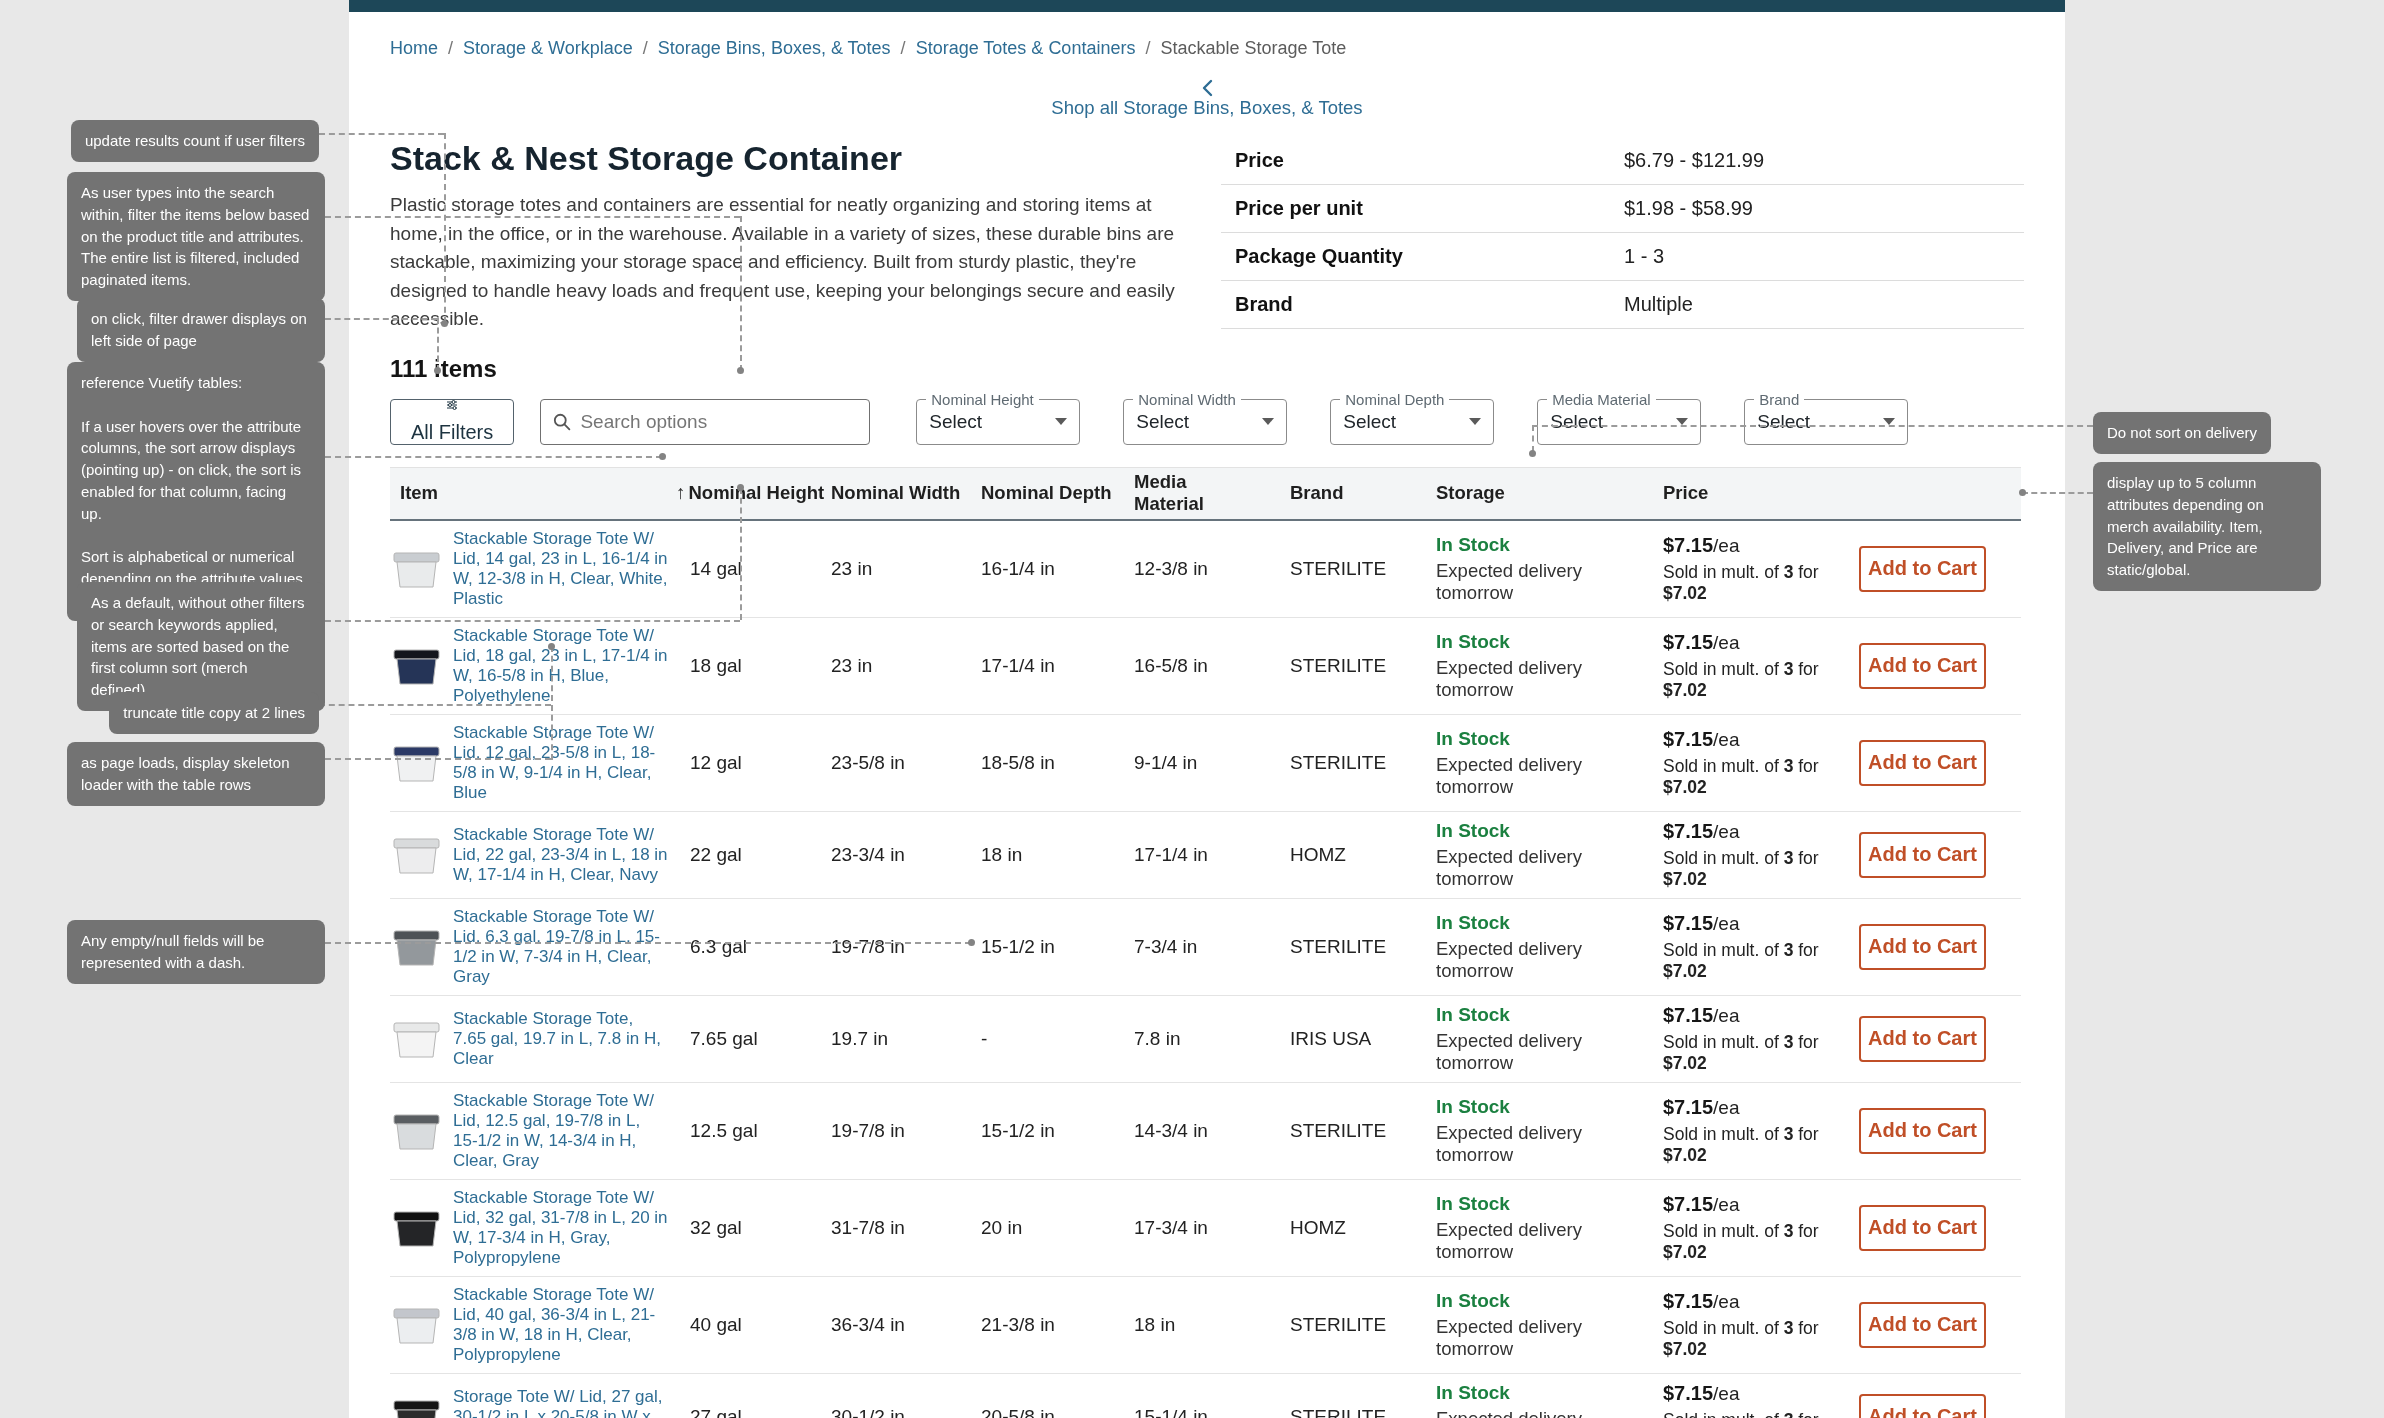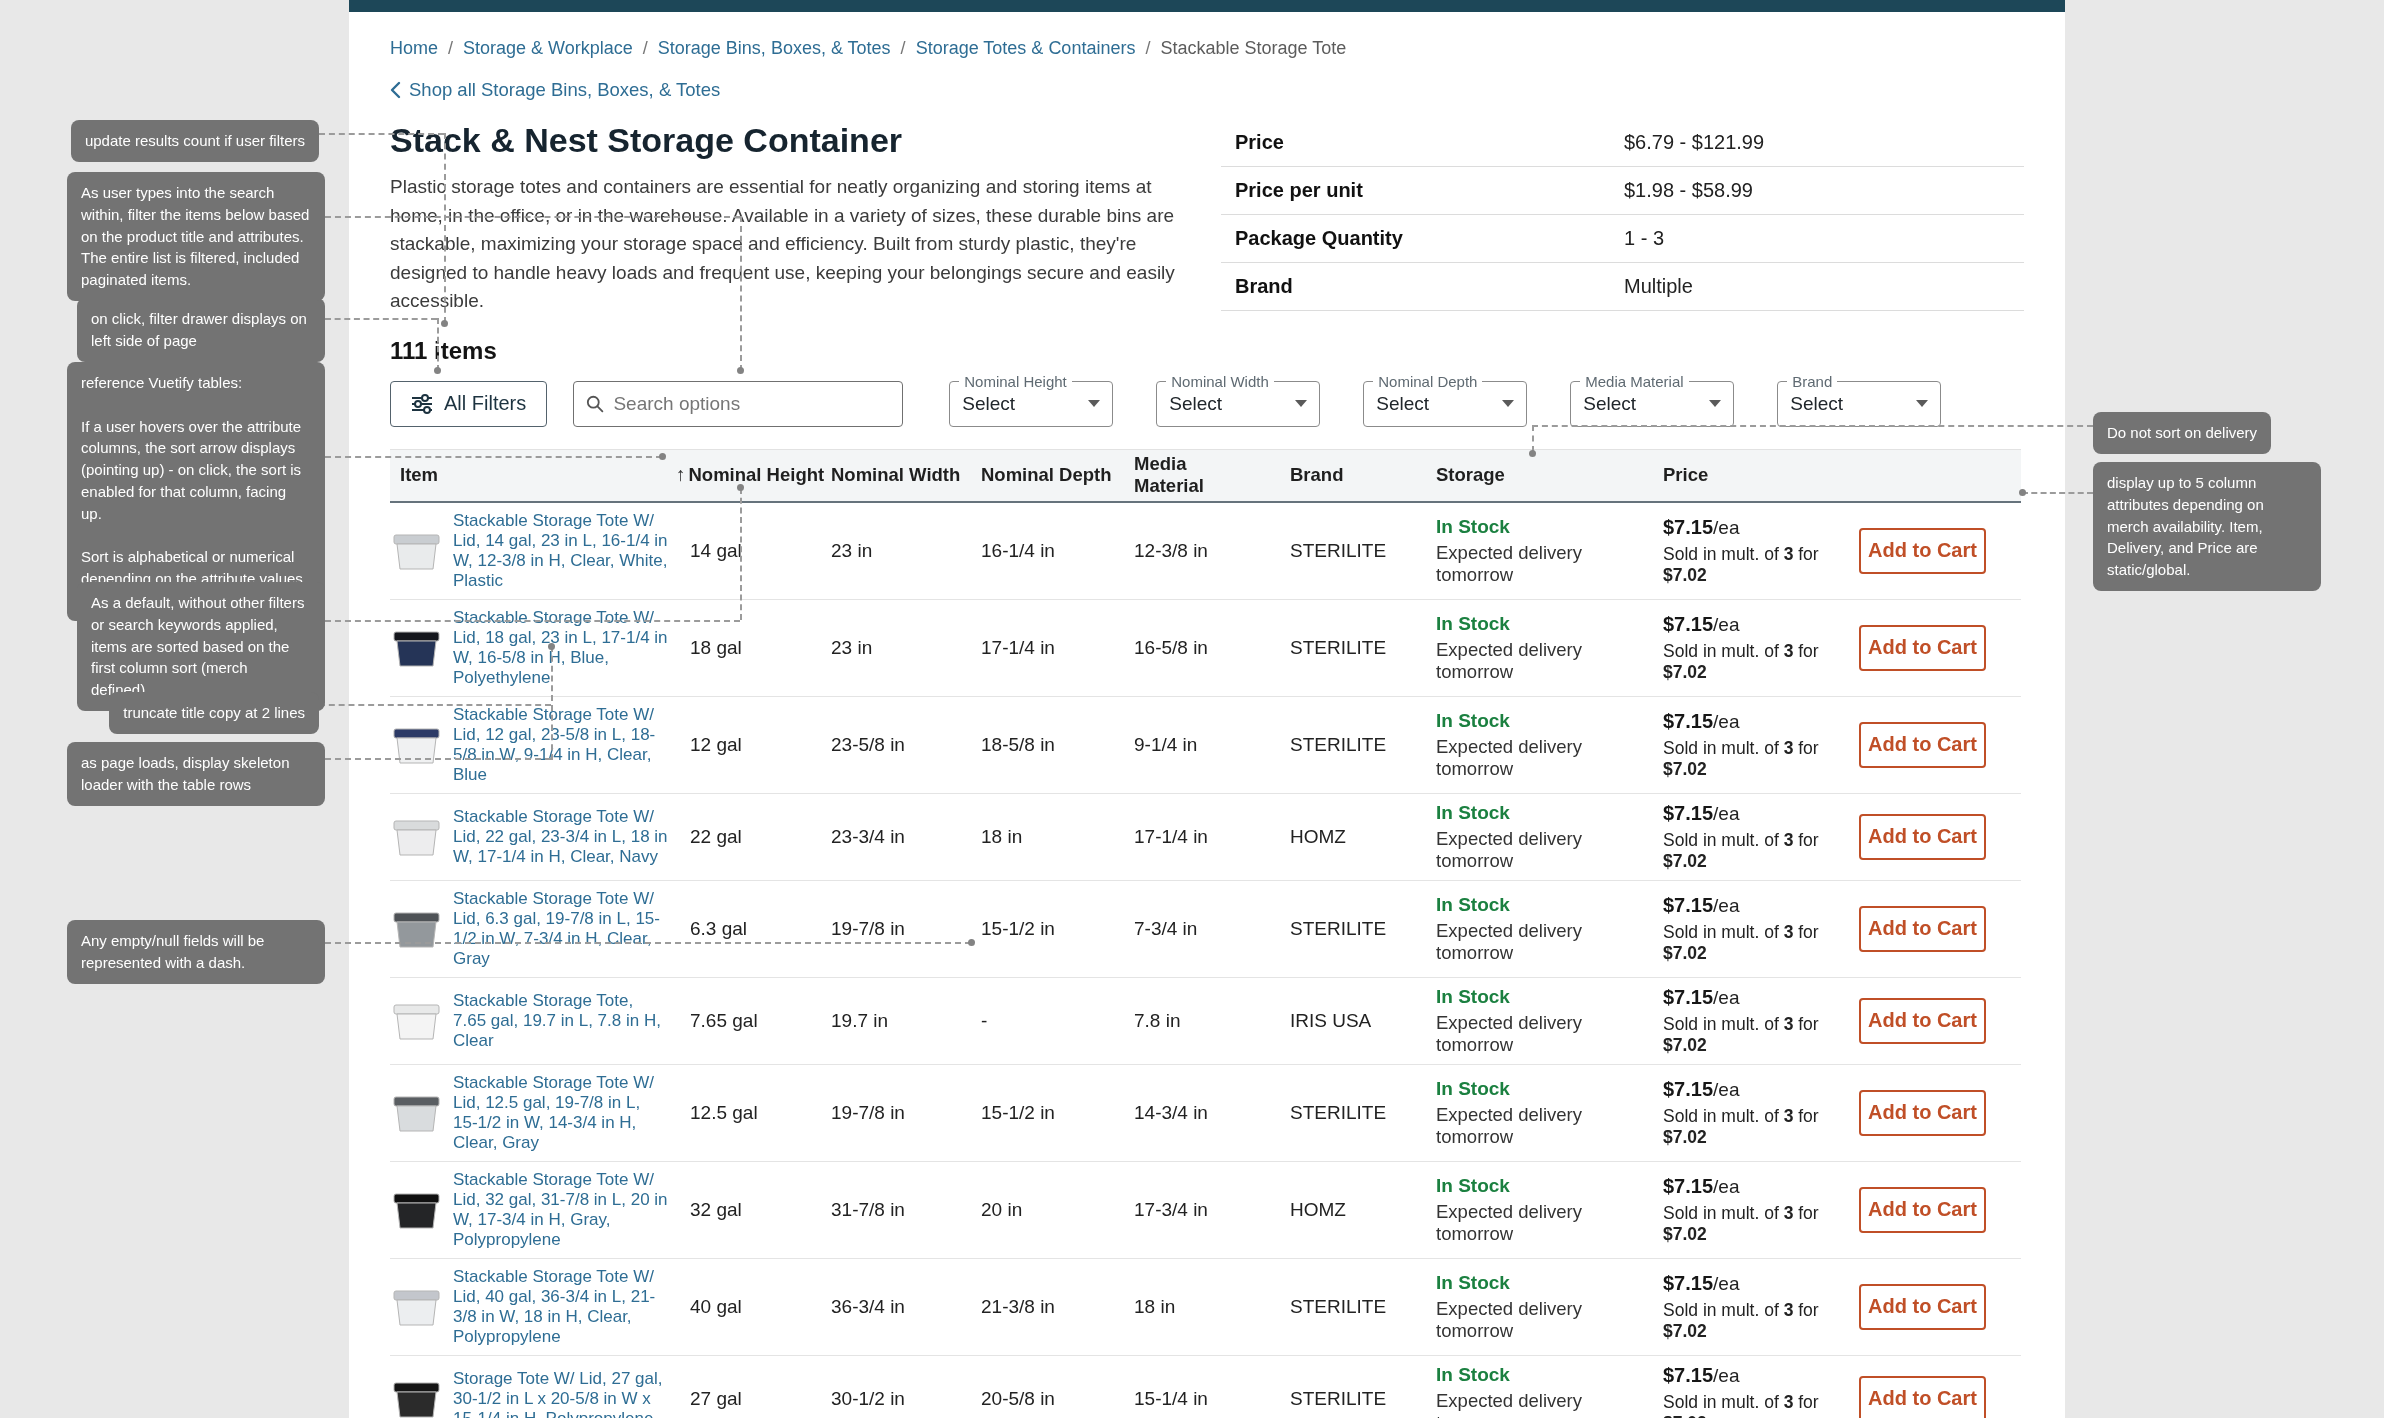--- a/index.html
+++ b/index.html
@@ -11,39 +11,39 @@
   .topbar { height:12px; background:#1d4758; }
   .inner { padding:0 41px; }
 
   
   .breadcrumb { padding-top:26px; font-size:18px; color:#666; }
   .breadcrumb a { color:#2e6d94; text-decoration:none; cursor:pointer; }
   .breadcrumb .sep { margin:0 10px; color:#777; }
   .breadcrumb .current { color:#5c5c5c; }
 
   
-  .backlink { margin-top:20px; display:flex; align-items:center; gap:8px; color:#2e6d94; font-size:18.5px; font-weight:500; cursor:pointer; line-height:22px; }
+  .backlink { margin-top:20px; display:flex; align-items:center; color:#2e6d94; font-size:18.5px; font-weight:500; cursor:pointer; line-height:22px;flex-direction:column; }
 
   
   .head-flex { display:flex; align-items:flex-start; margin-top:22px; }
   .head-left { width:795px; }
   h1.page-title { font-size:34px; font-weight:600; color:#16242f; line-height:34px; }
   .desc { margin-top:16px; font-size:19px; line-height:28.5px; color:#3b3b3b; }
 
   .specs { margin-left:auto; width:803px; margin-top:-4px; }
   .spec-row { display:flex; align-items:center; height:48px; border-bottom:1px solid #dcdcdc; }
   .spec-label { flex:0 0 403px; padding-left:14px; font-size:20px; font-weight:700; color:#111; }
   .spec-value { font-size:20px; color:#222; }
 
   
   .items-count { margin-top:20px; font-size:24px; font-weight:700; color:#141414; line-height:29px; }
 
   
   .filters { display:flex; align-items:center; margin-top:16px; }
-  .btn-filters { height:46px; padding:0 20px; border:1px solid #54626c; border-radius:4px; background:#fff; display:flex; align-items:center; gap:11px; font-size:20px; font-weight:500; color:#1d3340; cursor:pointer; }
+  .btn-filters { height:46px; padding:0 20px; border:1px solid #54626c; border-radius:4px; background:#fff; display:flex; align-items:center; gap:11px; font-size:20px; font-weight:500; color:#1d3340; cursor:pointer;flex-direction:column; }
   .searchbox { margin-left:26px; width:330px; height:46px; border:1px solid #707070; border-radius:4px; display:flex; align-items:center; padding:0 12px; gap:9px; background:#fff; }
   .searchbox input { border:0; outline:0; font-size:19px; color:#333; width:100%; background:transparent; }
   .searchbox input::placeholder { color:#767676; }
   .sel { position:relative; margin-left:43px; width:164px; height:46px; border:1px solid #8b8b8b; border-radius:4px; display:flex; align-items:center; padding:0 12px; background:#fff; cursor:pointer; }
   .sel.first { margin-left:46px; }
   .sel-label { position:absolute; top:-9px; left:9px; background:#fff; padding:0 5px; font-size:15px; color:#5f6a72; white-space:nowrap; }
   .sel-value { font-size:19px; color:#20262b; }
   .caret { position:absolute; right:12px; width:0; height:0; border-left:6px solid transparent; border-right:6px solid transparent; border-top:7px solid #5a5a5a; }
 
   

